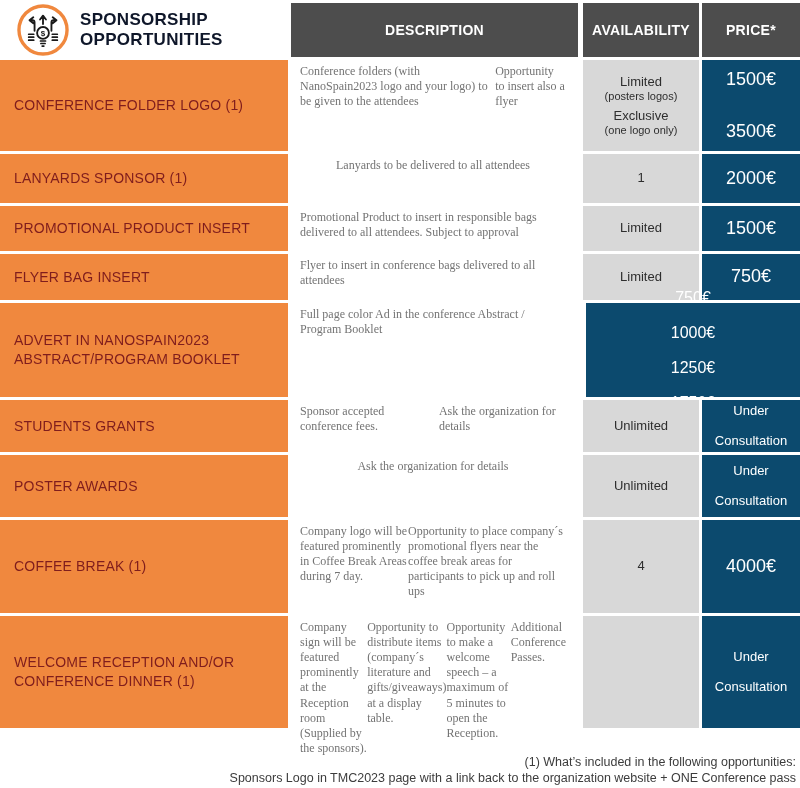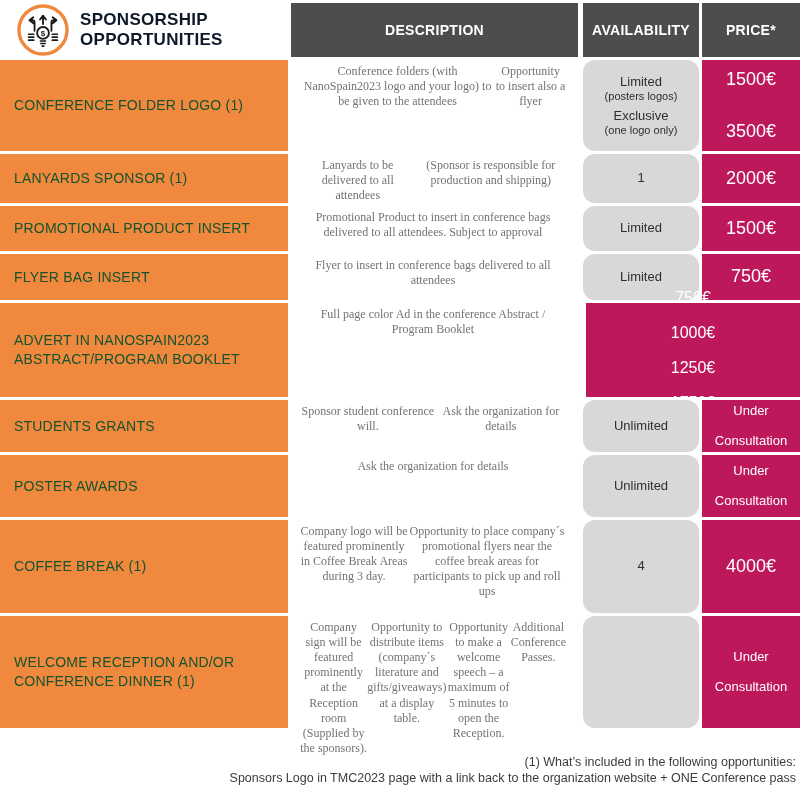--- a/index.html
+++ b/index.html
@@ -6,21 +6,21 @@
   html,body { background:#ffffff; }
   body {
     width:800px; height:788px;
     font-family:"Liberation Sans", sans-serif;
     padding-top:3px;
     overflow:hidden;
   }
   .row { display:flex; margin-bottom:3px; }
   .c1 { width:288px; }
   .g1 { width:3px; flex:0 0 3px; }
-  .c2 { width:287px; flex:0 0 287px;text-align:center; }
+  .c2 { width:287px; flex:0 0 287px; }
   .g2 { width:5px; flex:0 0 5px; }
   .c3 { width:116px; flex:0 0 116px; }
   .g3 { width:3px; flex:0 0 3px; }
   .c4 { flex:1; }
 
   
   .header-row { height:54px; }
   .title-cell { display:flex; align-items:center; gap:10px; padding-left:16px; background:#ffffff; }
   .logo-badge { width:54px; height:54px; flex:0 0 54px; }
   .app-title { font-size:17px; font-weight:bold; color:#0f172a; line-height:1.2; letter-spacing:0.3px; }
@@ -35,42 +35,42 @@
   #rows .data-row:nth-child(2) { height:49px; }
   #rows .data-row:nth-child(3) { height:45px; }
   #rows .data-row:nth-child(4) { height:46px; }
   #rows .data-row:nth-child(5) { height:94px; }
   #rows .data-row:nth-child(6) { height:52px; }
   #rows .data-row:nth-child(7) { height:62px; }
   #rows .data-row:nth-child(8) { height:93px; }
   #rows .data-row:nth-child(9) { height:112px; }
 
   .label-cell {
-    background:#f0883e; color:#14532d;
+    background:#f0883e; color:#7f1d1d;
     display:flex; align-items:center;
     padding:4px 18px 4px 14px;
     font-size:14px; line-height:1.35; letter-spacing:0.2px;
   }
   .desc-cell {
     background:#ffffff; color:#737373;
     display:flex; flex-direction:row; justify-content:center;
     padding:4px 12px 4px 9px;
     font-size:12px; line-height:1.26;font-family:Liberation Serif, serif;
   }
   .avail-cell {
     background:#d8d8d8; color:#2e2e2e;
     display:flex; flex-direction:column; justify-content:center; align-items:center;
-    text-align:center; padding:2px 4px;border-radius:12px;
+    text-align:center; padding:2px 4px;
   }
   .avail-main { font-size:13px; line-height:1.25; }
   .avail-sub { font-size:11px; line-height:1.25; }
   .avail-group { margin:2px 0; }
   .avail-list .avail-main { font-size:12px; line-height:23px; }
   .price-cell {
-    background:#be185d; color:#ffffff;
+    background:#0c4a6e; color:#ffffff;
     display:flex; flex-direction:column; justify-content:center; align-items:center;
     text-align:center; padding:2px 4px;gap:12px;
   }
   .price-large .price-line { font-size:18px; line-height:1.2; }
   .price-large.multi .price-line { margin:9px 0; }
   .price-medium .price-line { font-size:16px; line-height:23px; }
   .price-small .price-line { font-size:13px; line-height:1.35; }
 
   
   .footer { padding:13px 4px 0 0; text-align:right; color:#3c3c3c; font-size:12.5px; }
@@ -139,40 +139,39 @@
         <div class="price-line">3500€</div>
       </div>
     </div>
     <div class="row data-row">
       <div class="c1 label-cell">
         <span>LANYARDS SPONSOR (1)</span>
       </div>
       <div class="g1"></div>
       <div class="c2 desc-cell">
         <div class="desc-line">Lanyards to be delivered to all attendees</div>
-        <div class="desc-line">(Sponsor is responsible for production and shipping)</div>
       </div>
       <div class="g2"></div>
       <div class="c3 avail-cell">
         <div class="avail-group">
           <div class="avail-main">1</div>
         </div>
       </div>
       <div class="g3"></div>
       <div class="c4 price-cell price-large">
         <div class="price-line">2000€</div>
       </div>
     </div>
     <div class="row data-row">
       <div class="c1 label-cell">
         <span>PROMOTIONAL PRODUCT INSERT</span>
       </div>
       <div class="g1"></div>
       <div class="c2 desc-cell">
-        <div class="desc-line">Promotional Product to insert in conference bags delivered to all attendees. Subject to approval</div>
+        <div class="desc-line">Promotional Product to insert in responsible bags delivered to all attendees. Subject to approval</div>
       </div>
       <div class="g2"></div>
       <div class="c3 avail-cell">
         <div class="avail-group">
           <div class="avail-main">Limited</div>
         </div>
       </div>
       <div class="g3"></div>
       <div class="c4 price-cell price-large">
         <div class="price-line">1500€</div>
@@ -213,21 +212,21 @@
         <div class="price-line">1250€</div>
         <div class="price-line">1750€</div>
       </div>
     </div>
     <div class="row data-row">
       <div class="c1 label-cell">
         <span>STUDENTS GRANTS</span>
       </div>
       <div class="g1"></div>
       <div class="c2 desc-cell">
-        <div class="desc-line">Sponsor student conference will.</div>
+        <div class="desc-line">Sponsor accepted conference fees.</div>
         <div class="desc-line">Ask the organization for details</div>
       </div>
       <div class="g2"></div>
       <div class="c3 avail-cell">
         <div class="avail-group">
           <div class="avail-main">Unlimited</div>
         </div>
       </div>
       <div class="g3"></div>
       <div class="c4 price-cell price-small multi">
@@ -254,21 +253,21 @@
         <div class="price-line">Under</div>
         <div class="price-line">Consultation</div>
       </div>
     </div>
     <div class="row data-row">
       <div class="c1 label-cell">
         <span>COFFEE BREAK (1)</span>
       </div>
       <div class="g1"></div>
       <div class="c2 desc-cell">
-        <div class="desc-line">Company logo will be featured prominently in Coffee Break Areas during 3 day.</div>
+        <div class="desc-line">Company logo will be featured prominently in Coffee Break Areas during 7 day.</div>
         <div class="desc-line">Opportunity to place company´s promotional flyers near the coffee break areas for participants to pick up and roll ups</div>
       </div>
       <div class="g2"></div>
       <div class="c3 avail-cell">
         <div class="avail-group">
           <div class="avail-main">4</div>
         </div>
       </div>
       <div class="g3"></div>
       <div class="c4 price-cell price-large">

